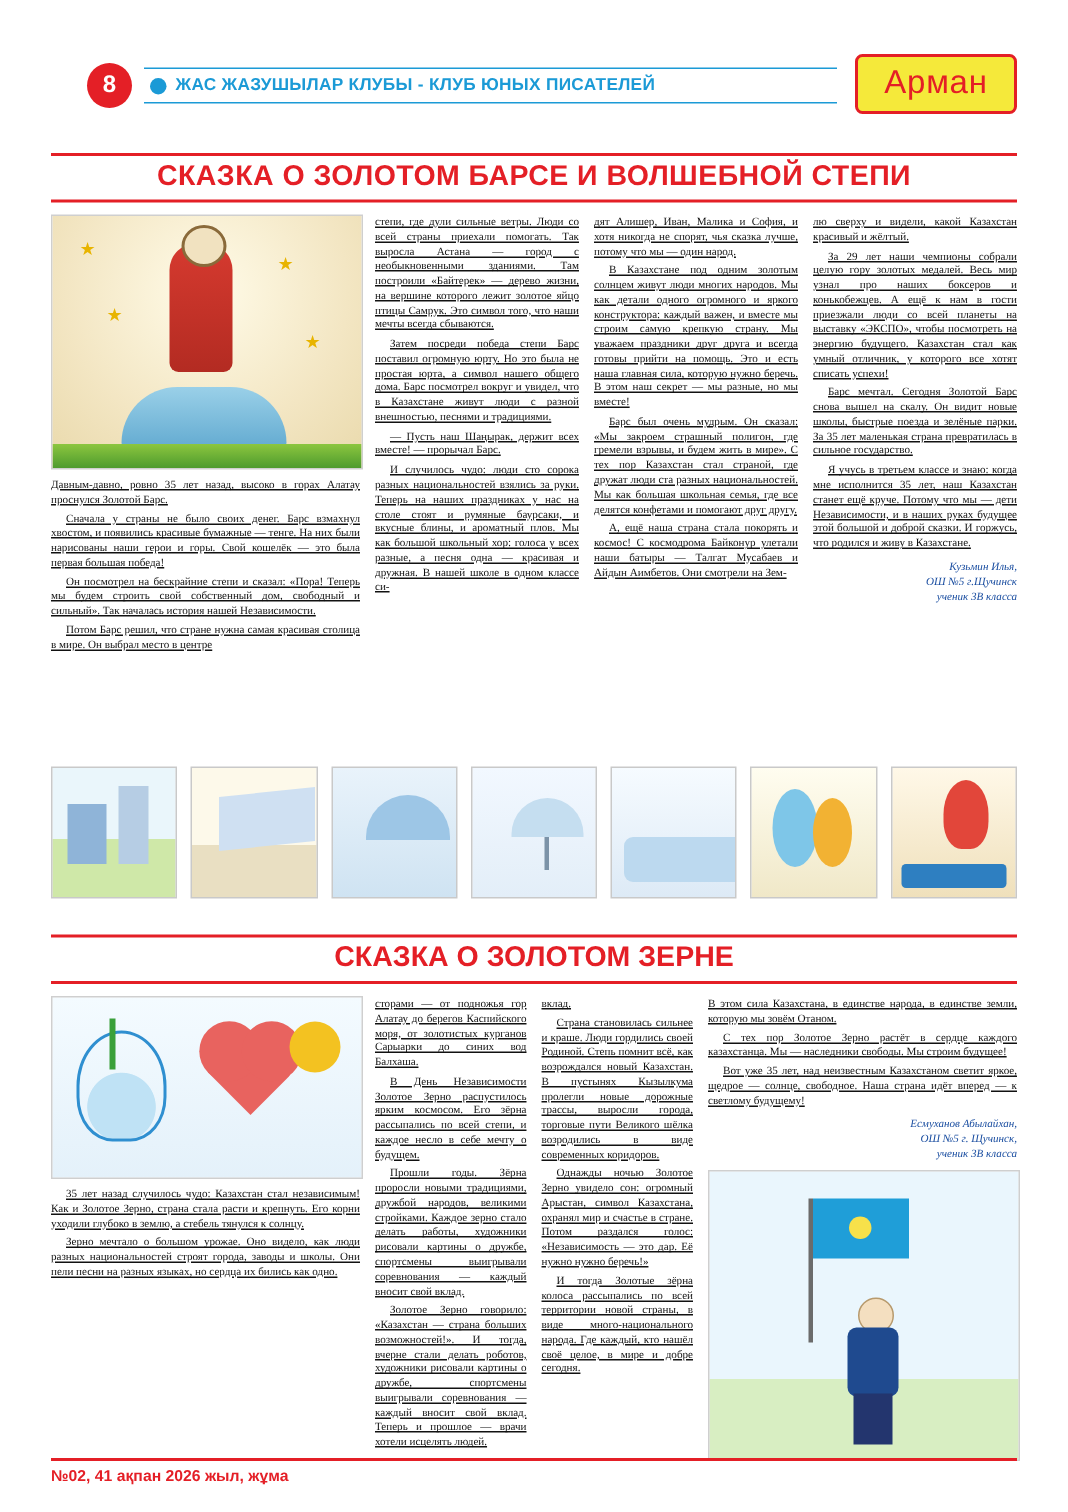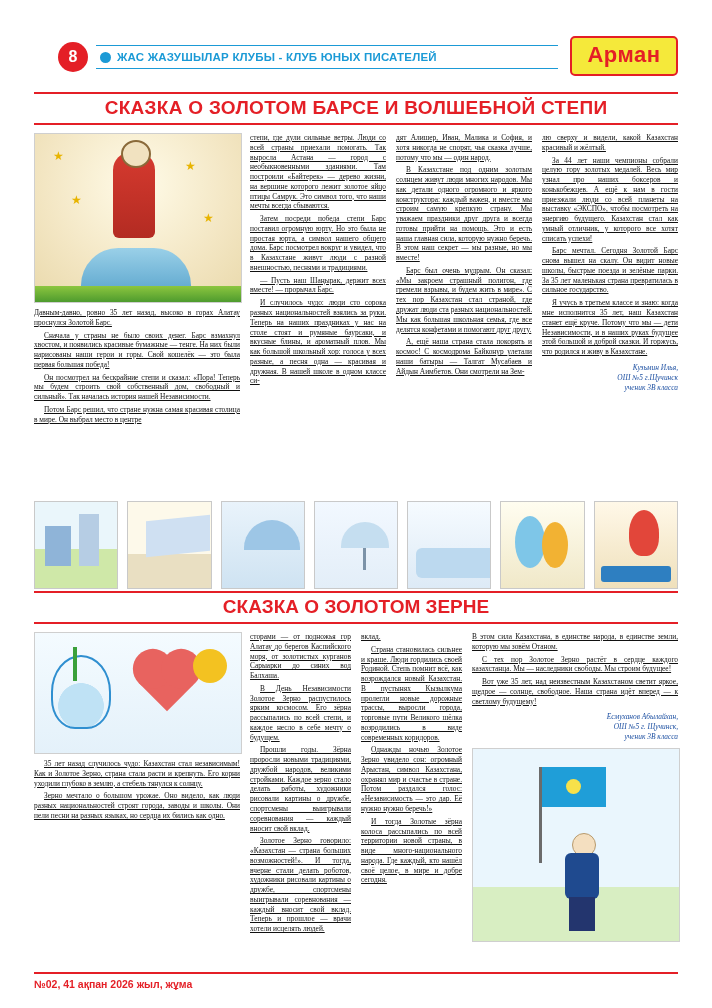--- a/index.html
+++ b/index.html
@@ -76,30 +76,30 @@
     position: absolute;
     right: 0;
     top: -4px;
     width: 104px;
     height: 36px;
     background: #f5e93a;
     border: 2px solid #e41f26;
     border-radius: 5px;
     color: #e41f26;
     font-family: "Liberation Sans", sans-serif;
-    font-weight: bold;
+    font-weight: normal;
     font-size: 22px;
     line-height: 34px;
     text-align: center;
     letter-spacing: .5px;
   }
 
   
   .headline {
-    margin-top: 8px;
+    margin-top: 18px;
     border-top: 2px solid #e41f26;
     border-bottom: 2px solid #e41f26;
     text-align: center;
     padding: 3px 0 4px 0;
     color: #e41f26;
     font-family: "Liberation Sans", sans-serif;
     font-weight: bold;
     font-size: 19px;
     letter-spacing: .3px;
   }
@@ -204,21 +204,21 @@
   .t7 { background: linear-gradient(180deg,#fff8e8,#efe0bb); }
   .t7::before { content:""; position:absolute; left:34px; top:8px; width:30px; height:46px; border-radius:50% 50% 40% 40%; background:#e2463a; }
   .t7::after { content:""; position:absolute; left:6px; bottom:6px; right:6px; height:16px; background:#2e7fc1; border-radius:3px; }
   .t7 .capt {
     position:absolute; left:8px; bottom:7px; font-size:7px; color:#fff;
     font-family:"Liberation Sans", sans-serif;
   }
 
   
   .headline2 {
-    margin-top: 2px;
+    margin-top: 24px;
     border-top: 2px solid #e41f26;
     border-bottom: 2px solid #e41f26;
     text-align: center;
     padding: 3px 0 4px 0;
     color: #e41f26;
     font-family: "Liberation Sans", sans-serif;
     font-weight: bold;
     font-size: 19px;
   }
 
@@ -334,21 +334,21 @@
 
     <div class="col">
       <p class="noindent">дят Алишер, Иван, Малика и София, и хотя никогда не спорят, чья сказка лучше, потому что мы — один народ.</p>
       <p>В Казахстане под одним золотым солнцем живут люди многих народов. Мы как детали одного огромного и яркого конструктора: каждый важен, и вместе мы строим самую крепкую страну. Мы уважаем праздники друг друга и всегда готовы прийти на помощь. Это и есть наша главная сила, которую нужно беречь. В этом наш секрет — мы разные, но мы вместе!</p>
       <p>Барс был очень мудрым. Он сказал: «Мы закроем страшный полигон, где гремели взрывы, и будем жить в мире». С тех пор Казахстан стал страной, где дружат люди ста разных национальностей. Мы как большая школьная семья, где все делятся конфетами и помогают друг другу.</p>
       <p>А, ещё наша страна стала покорять и космос! С космодрома Байконур улетали наши батыры — Талгат Мусабаев и Айдын Аимбетов. Они смотрели на Зем-</p>
     </div>
 
     <div class="col">
       <p class="noindent">лю сверху и видели, какой Казахстан красивый и жёлтый.</p>
-      <p>За 44 лет наши чемпионы собрали целую гору золотых медалей. Весь мир узнал про наших боксеров и конькобежцев. А ещё к нам в гости приезжали люди со всей планеты на выставку «ЭКСПО», чтобы посмотреть на энергию будущего. Казахстан стал как умный отличник, у которого все хотят списать успехи!</p>
+      <p>За 29 лет наши чемпионы собрали целую гору золотых медалей. Весь мир узнал про наших боксеров и конькобежцев. А ещё к нам в гости приезжали люди со всей планеты на выставку «ЭКСПО», чтобы посмотреть на энергию будущего. Казахстан стал как умный отличник, у которого все хотят списать успехи!</p>
       <p>Барс мечтал. Сегодня Золотой Барс снова вышел на скалу. Он видит новые школы, быстрые поезда и зелёные парки. За 35 лет маленькая страна превратилась в сильное государство.</p>
       <p>Я учусь в третьем классе и знаю: когда мне исполнится 35 лет, наш Казахстан станет ещё круче. Потому что мы — дети Независимости, и в наших руках будущее этой большой и доброй сказки. И горжусь, что родился и живу в Казахстане.</p>
       <div class="signature">
         <div>Кузьмин Илья,</div>
         <div>ОШ №5 г.Щучинск</div>
         <div>ученик 3В класса</div>
       </div>
     </div>
   </div>
 

